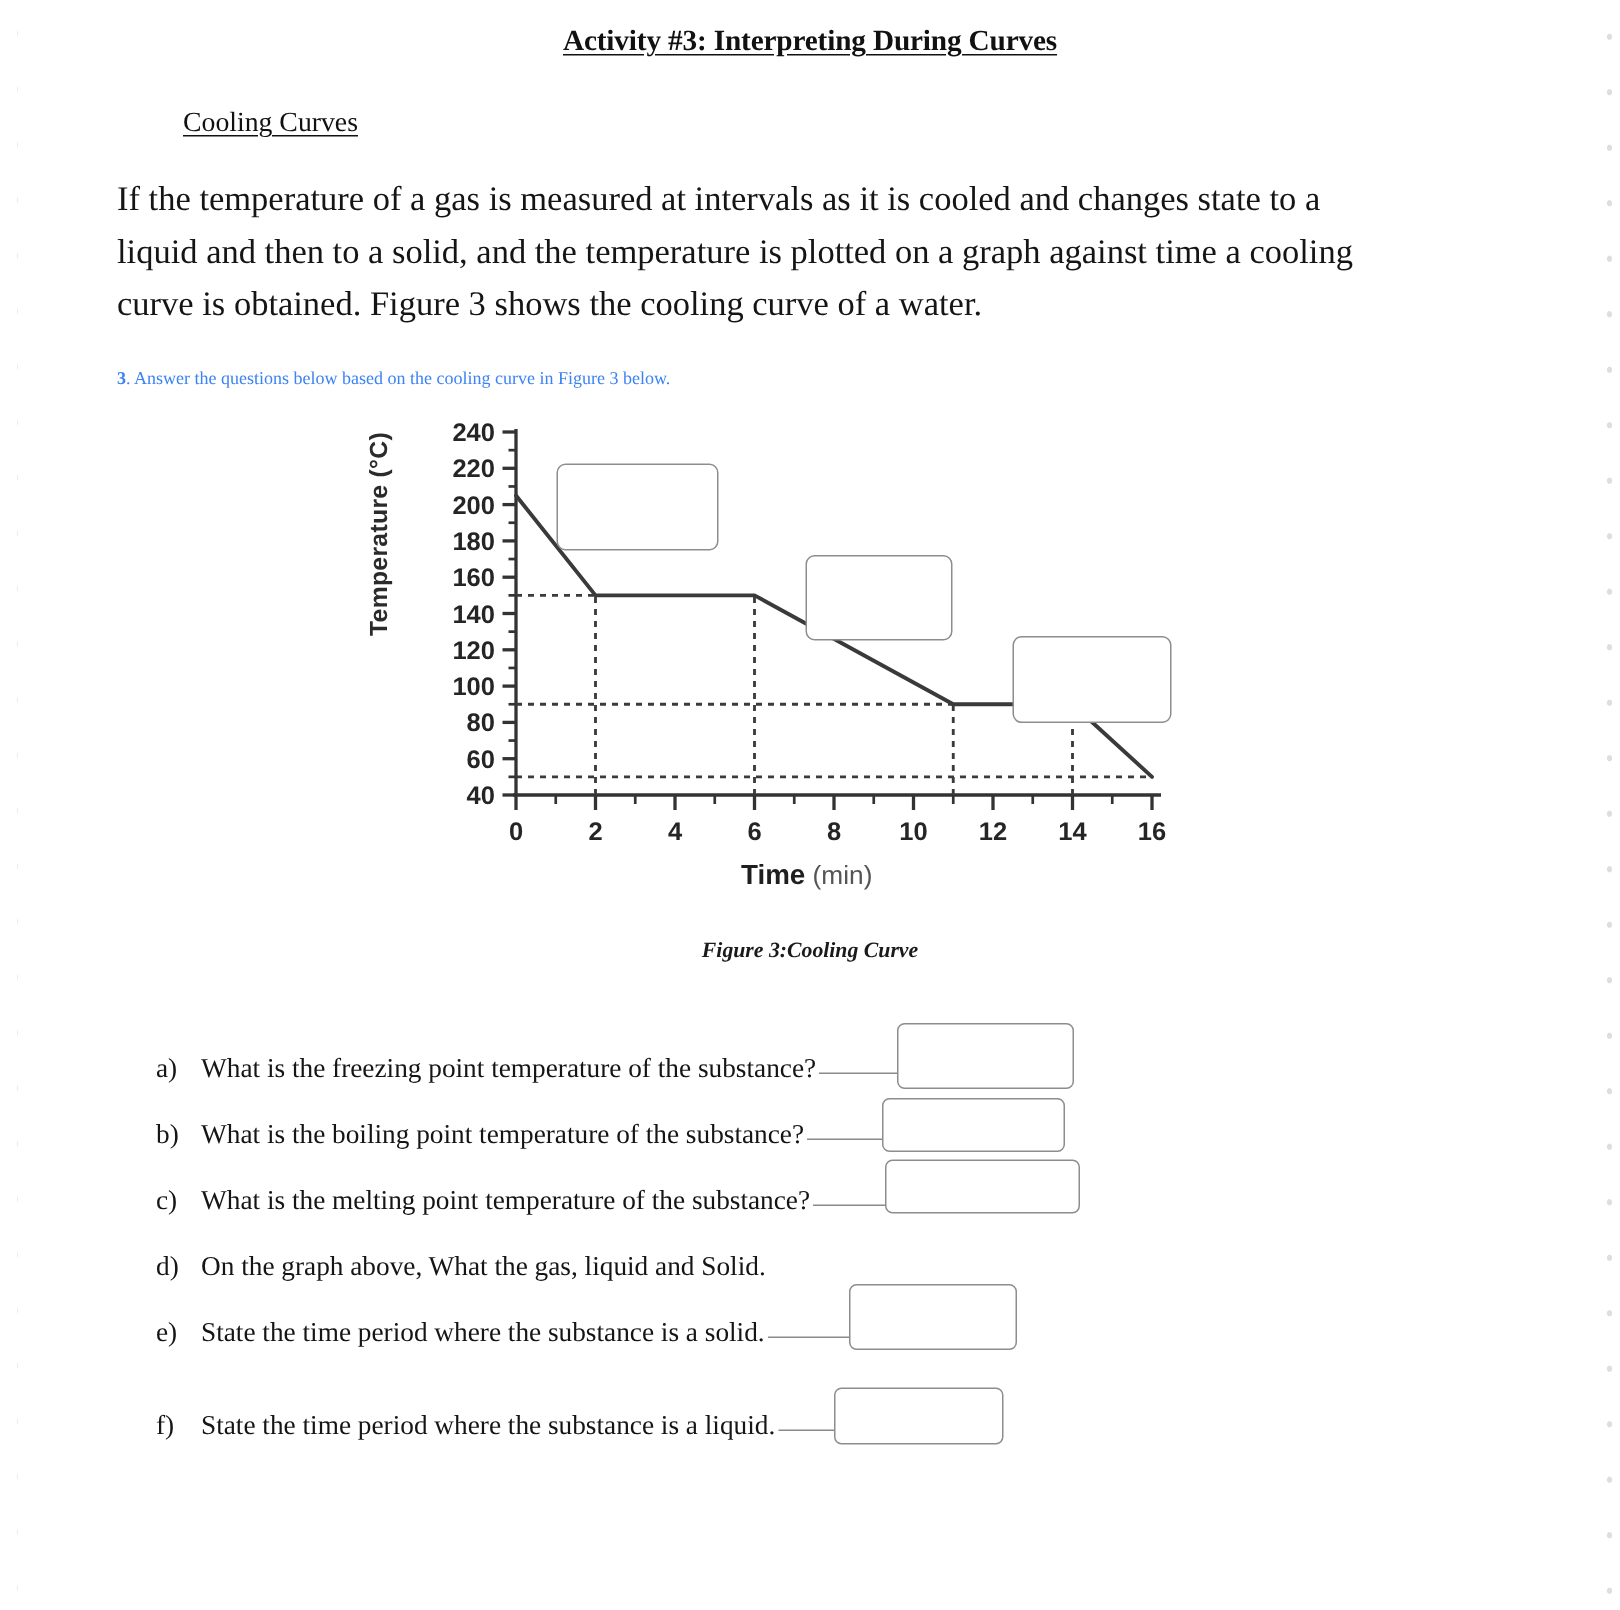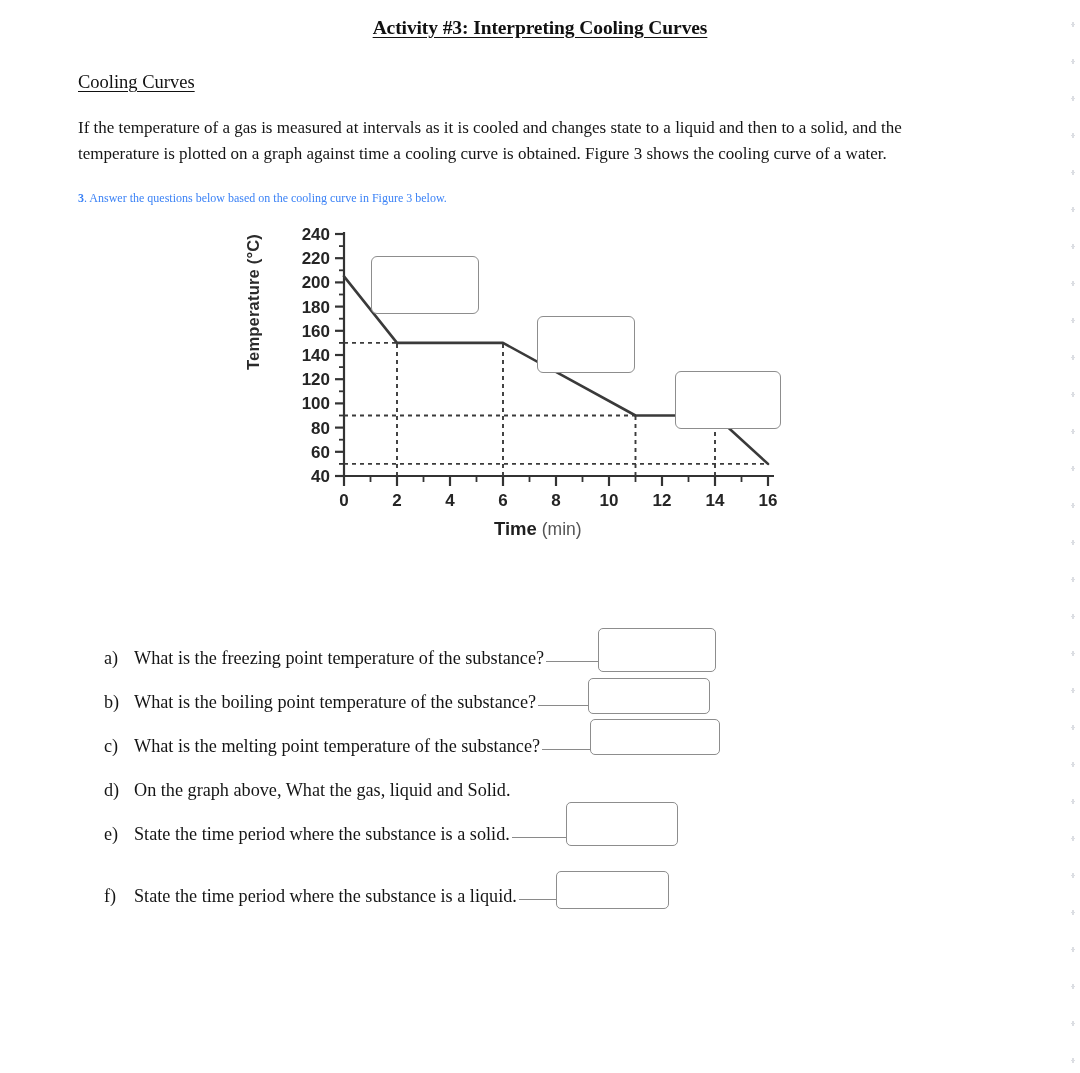--- a/index.html
+++ b/index.html
@@ -66,26 +66,27 @@
   }
 
   #section-heading {
     margin: 33px 0 0 66px;
     font-size: 18.5px;
     color: #111;
   }
   #section-heading span.u {
     text-decoration: underline;
     text-underline-offset: 2.5px;
+    margin-left: 44px;
   }
 
   #intro-paragraph {
     margin: 22px 66px 0 66px;
     width: 845px;
-    font-size: 17px;
+    font-size: 23px;
     line-height: 1.53;
     text-align: left;
     color: #151515;
   }
 
   #question-lead {
     margin: 24px 0 0 66px;
     font-size: 12px;
     color: #3b82f6;
   }
@@ -196,21 +197,21 @@
 </head>
 <body>
 
 <div id="dot-strip-left"></div>
 <div id="dot-strip-right"></div>
 <div id="page-edge-right"></div>
 
 <div id="page">
 
   <div id="doc-title">
-    <span class="u">Activity #3: Interpreting Cooling Curves</span>
+    <span class="u">Activity #3: Interpreting During Curves</span>
   </div>
 
   <div id="section-heading">
     <span class="u">Cooling Curves</span>
   </div>
 
   <p id="intro-paragraph">If the temperature of a gas is measured at intervals as it is cooled and changes state to a liquid and then to a solid, and the temperature is plotted on a graph against time a cooling curve is obtained. Figure 3 shows the cooling curve of a water.</p>
 
   <div id="question-lead">
     <b>3</b><span>. Answer the questions below based on the cooling curve in Figure 3 below.</span>
@@ -287,20 +288,21 @@
           <line x1="255" y1="256" x2="255" y2="122.89999999999998" stroke="#3b3b3b" stroke-width="1.9" stroke-dasharray="4 4"></line>
           <line x1="387.5" y1="256" x2="387.5" y2="195.5" stroke="#3b3b3b" stroke-width="1.9" stroke-dasharray="4 4"></line>
           <line x1="467" y1="256" x2="467" y2="195.5" stroke="#3b3b3b" stroke-width="1.9" stroke-dasharray="4 4"></line>
           <polyline points="96.00,56.35 149.00,122.90 255.00,122.90 387.50,195.50 467.00,195.50 520.00,243.90" fill="none" stroke="#3a3a3a" stroke-width="2.6" stroke-linejoin="round" stroke-linecap="round"></polyline>
         </svg>
       <div id="x-axis-title"><b>Time</b> <span>(min)</span></div>
     <div class="callout-box" style="left: 122.5px; top: 35.78px; width: 108.65px; height: 58.08px;"></div>
         <div class="callout-box" style="left: 289.45px; top: 96.28px; width: 98.05px; height: 56.87px;"></div>
         <div class="callout-box" style="left: 427.25px; top: 150.73px; width: 106px; height: 58.08px;"></div>
       </div>
+    <div id="figure-caption">Figure 3:Cooling Curve</div>
   </div>
 
   <div id="questions">
       <div class="q-row"><span class="q-marker">a)</span><span class="q-text">What is the freezing point temperature of the substance?</span><span class="answer-rule" style="width: 136px;"></span><div class="answer-box" style="left: 494px; top: -8px; width: 118px; height: 44px;"></div></div>
       <div class="q-row"><span class="q-marker">b)</span><span class="q-text">What is the boiling point temperature of the substance?</span><span class="answer-rule" style="width: 136px;"></span><div class="answer-box" style="left: 484px; top: -2px; width: 122px; height: 36px;"></div></div>
       <div class="q-row"><span class="q-marker">c)</span><span class="q-text">What is the melting point temperature of the substance?</span><span class="answer-rule" style="width: 136px;"></span><div class="answer-box" style="left: 486px; top: -5px; width: 130px; height: 36px;"></div></div>
       <div class="q-row"><span class="q-marker">d)</span><span class="q-text">On the graph above, What the gas, liquid and Solid.</span></div>
       <div class="q-row"><span class="q-marker">e)</span><span class="q-text">State the time period where the substance is a solid.</span><span class="answer-rule" style="width: 126px;"></span><div class="answer-box" style="left: 462px; top: -10px; width: 112px; height: 44px;"></div></div>
       <div class="q-row" style="margin-top: 18px;"><span class="q-marker">f)</span><span class="q-text">State the time period where the substance is a liquid.</span><span class="answer-rule" style="width: 116px;"></span><div class="answer-box" style="left: 452px; top: -3px; width: 113px; height: 38px;"></div></div>
     </div>

